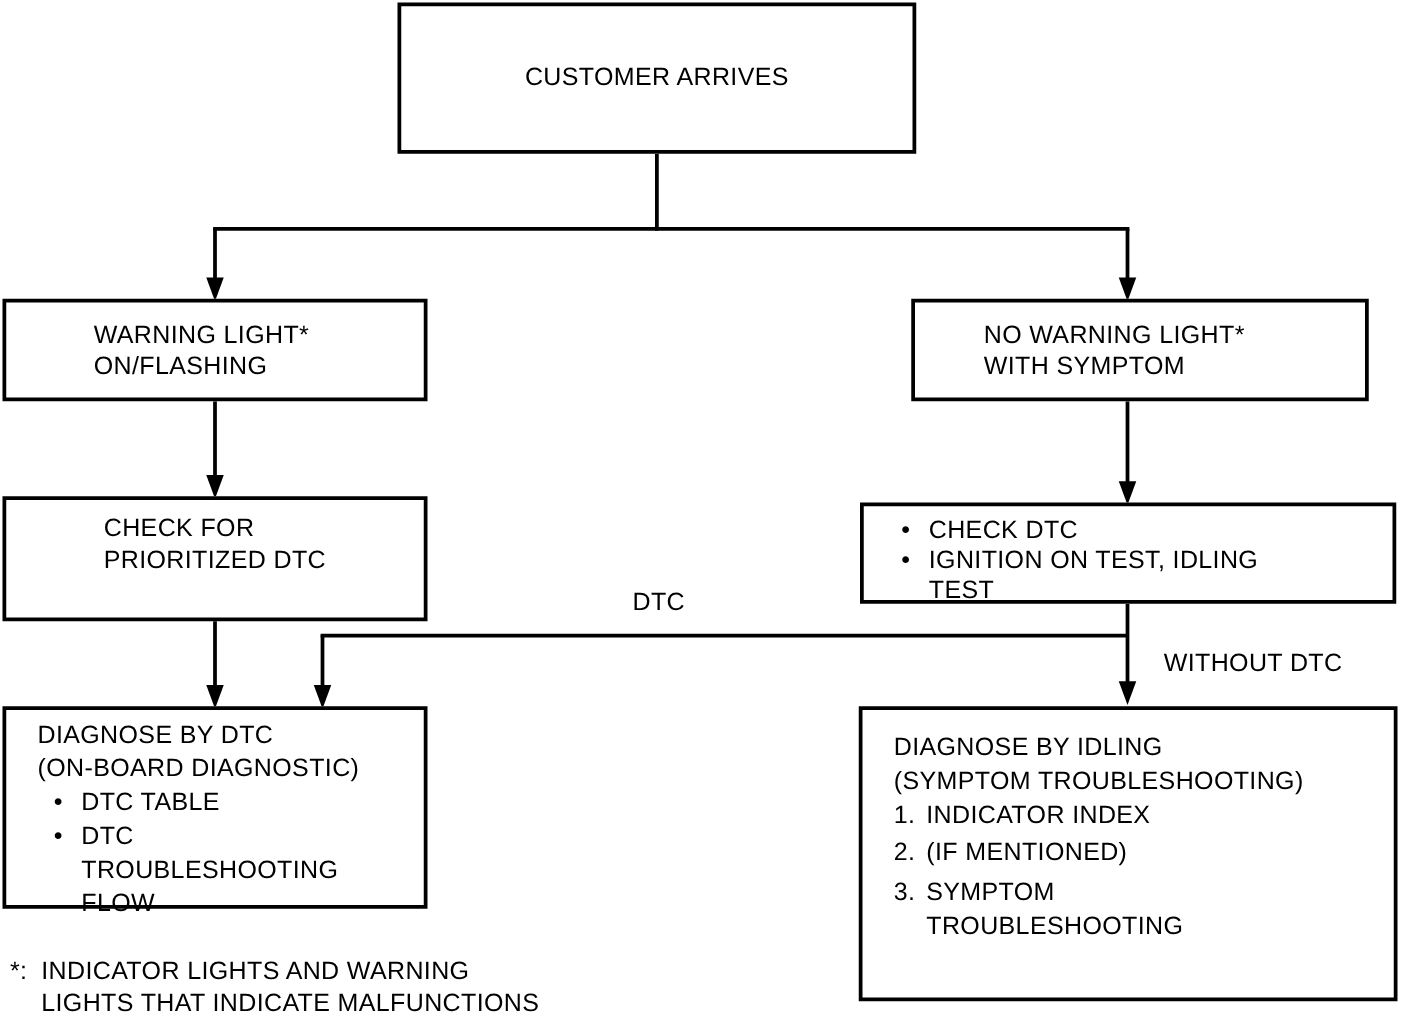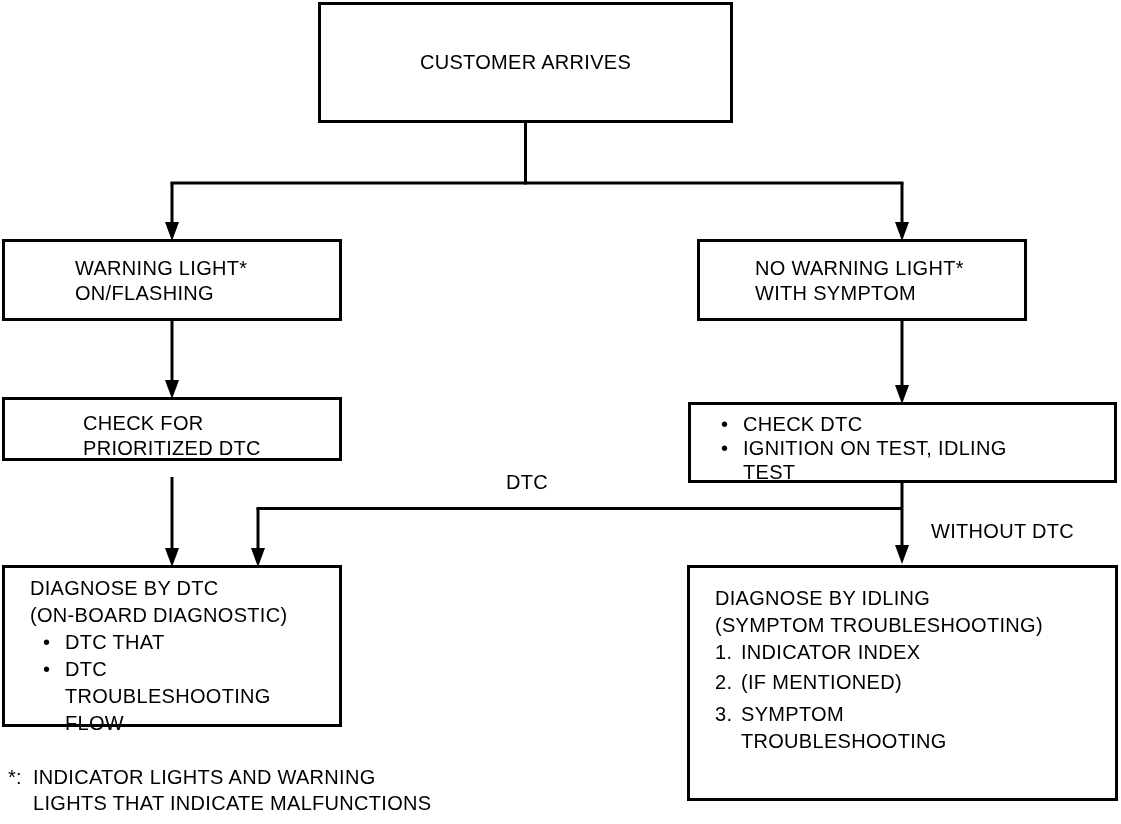--- a/index.html
+++ b/index.html
@@ -43,22 +43,22 @@
     position: absolute;
     left: 8px; top: 764px;
     line-height: 26px;
     display: flex;
   }
   .footnote .marker { width: 25px; }
 
   
   .n-customer  { left: 318px; top: 2px;   width: 415px; height: 121px; }
   .n-warning   { left: 2px;   top: 239px; width: 340px; height: 82px;  padding: 14px 4px 0 70px; }
-  .n-nowarning { left: 697px; top: 239px; width: 330px; height: 82px;  padding: 14px 0 0 55px; }
-  .n-checkpri  { left: 2px;   top: 397px; width: 340px; height: 64px;  padding: 11px 16px 0 78px; }
+  .n-nowarning { left: 729px; top: 239px; width: 366px; height: 82px;  padding: 14px 0 0 55px; }
+  .n-checkpri  { left: 2px;   top: 397px; width: 340px; height: 100px;  padding: 11px 16px 0 78px; }
   .n-checkdtc  { left: 688px; top: 402px; width: 429px; height: 81px;  padding: 7px 0 0 30px; line-height: 24px; }
   .n-diagdtc   { left: 2px;   top: 565px; width: 340px; height: 162px; padding: 7px 4px 0 25px; line-height: 27px; }
   .n-diagsym   { left: 687px; top: 565px; width: 431px; height: 236px; padding: 17px 0 0 25px; line-height: 27px; }
   .n-diagdtc .row { padding-left: 13px; }
   .item-gap-sm { margin-top: 3px; }
   .item-gap-md { margin-top: 5px; }
   .l-dtc     { left: 506px; top: 471px; }
   .l-nodtc   { left: 931px; top: 520px; }
 </style>
 </head>
@@ -124,21 +124,21 @@
       </div>
     </div>
   </div>
 
   <div class="node n-diagdtc">
     <div>DIAGNOSE BY DTC</div>
     <div>(ON-BOARD DIAGNOSTIC)</div>
     <div class="row">
       <span class="marker bullet-marker">•</span>
       <div class="lines">
-        <div>DTC THAT</div>
+        <div>DTC TABLE</div>
       </div>
     </div>
     <div class="row">
       <span class="marker bullet-marker">•</span>
       <div class="lines">
         <div>DTC</div>
         <div>TROUBLESHOOTING</div>
         <div>FLOW</div>
       </div>
     </div>

